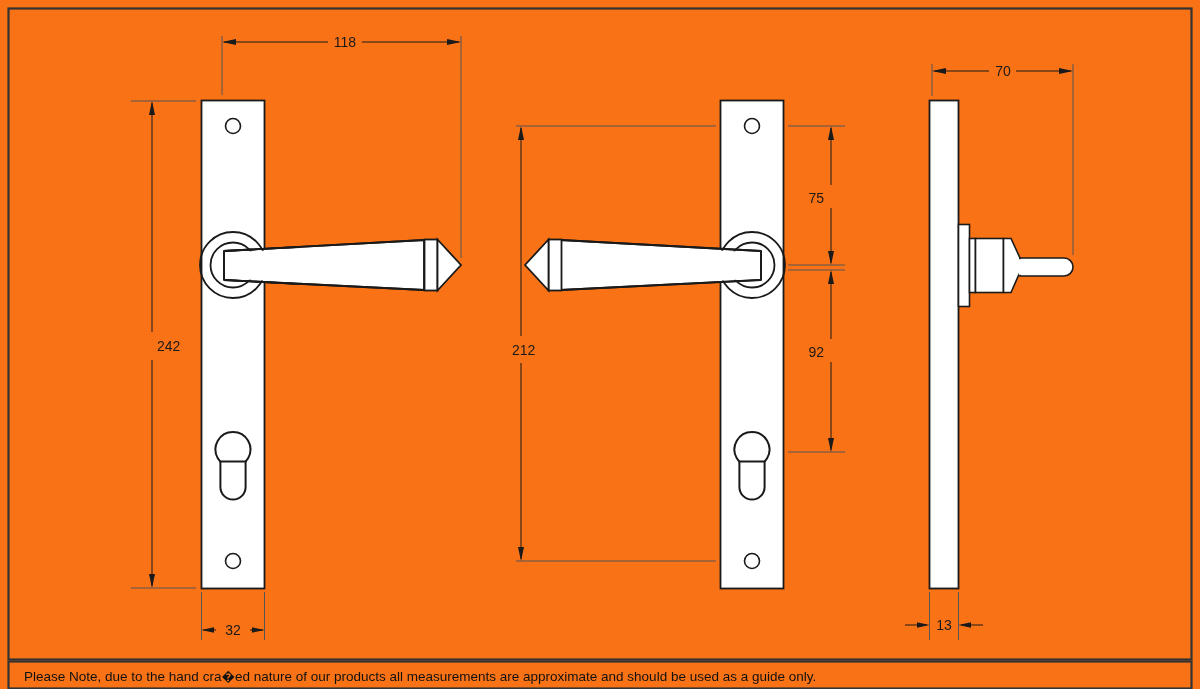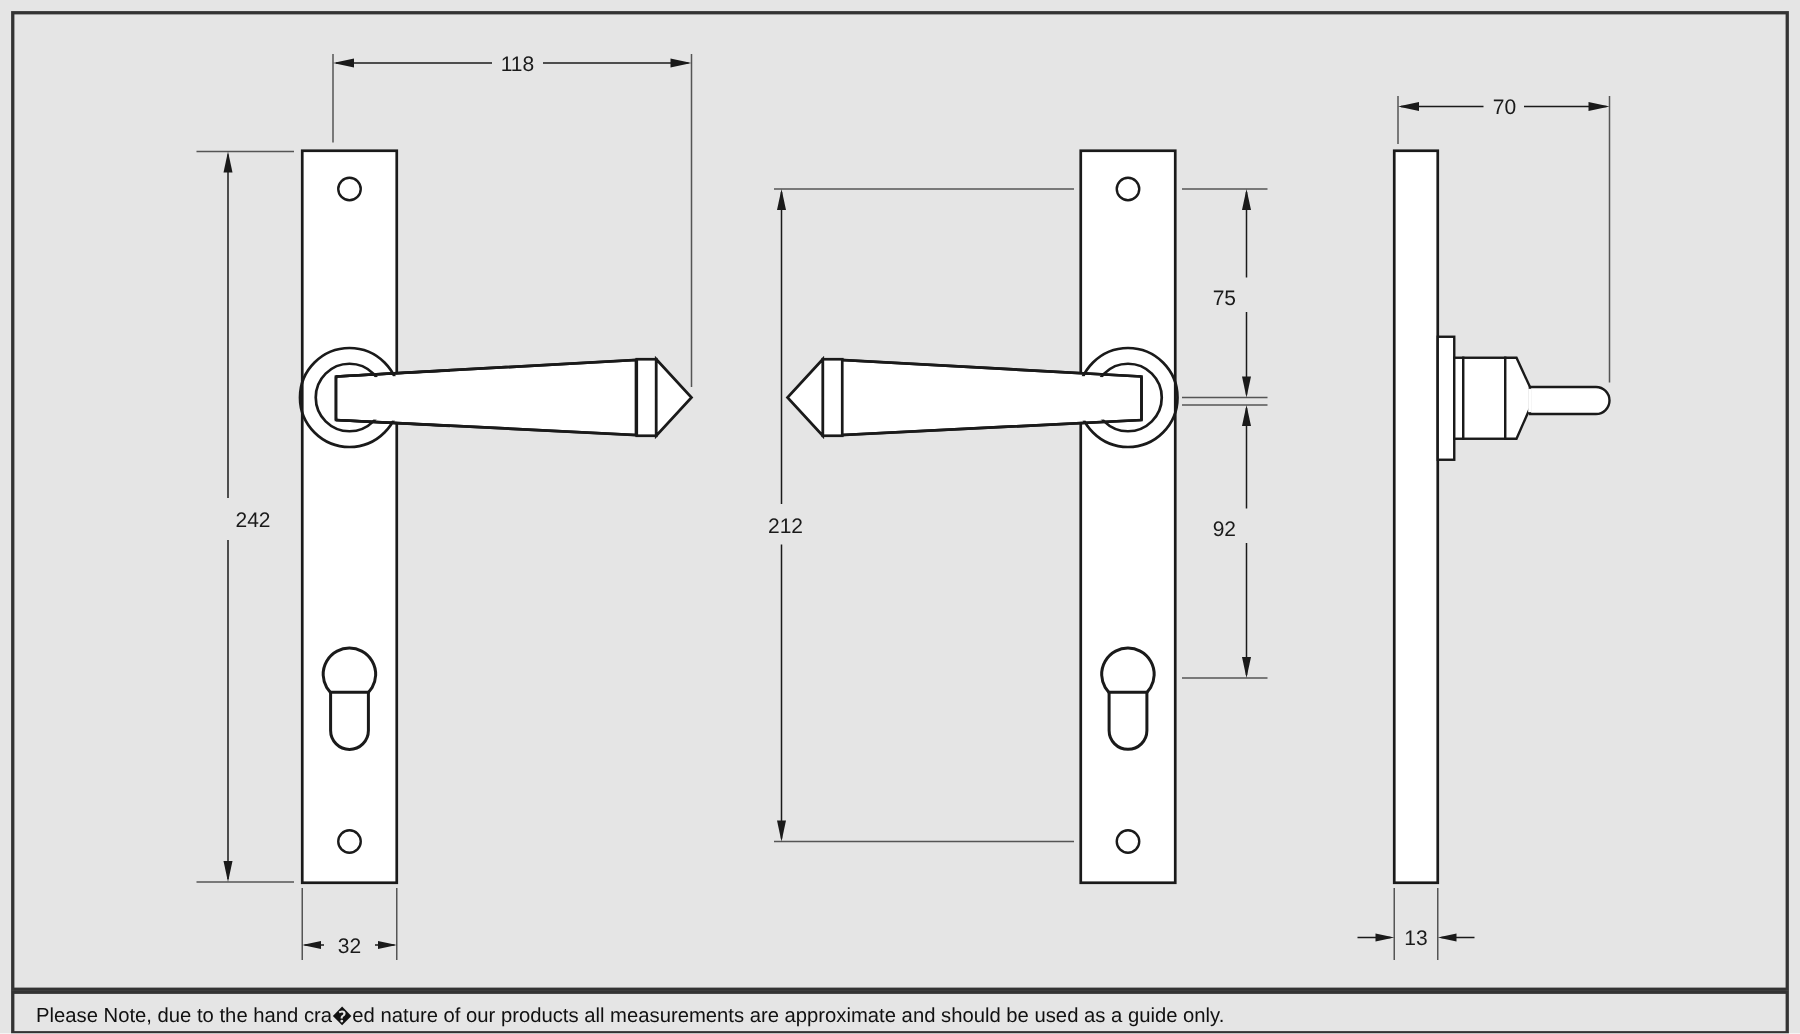--- a/index.html
+++ b/index.html
@@ -7,21 +7,21 @@
     padding: 0;
     background: #ffffff;
   }
   body {
     font-family: "Liberation Sans", sans-serif;
   }
   #page {
     position: relative;
     width: 1200px;
     height: 689px;
-    background: #e5e5e5;
+    background: #f97316;
     overflow: hidden;
   }
   #drawing-svg {
     position: absolute;
     left: 0;
     top: 0;
     width: 1200px;
     height: 689px;
   }
   .dim-text {

